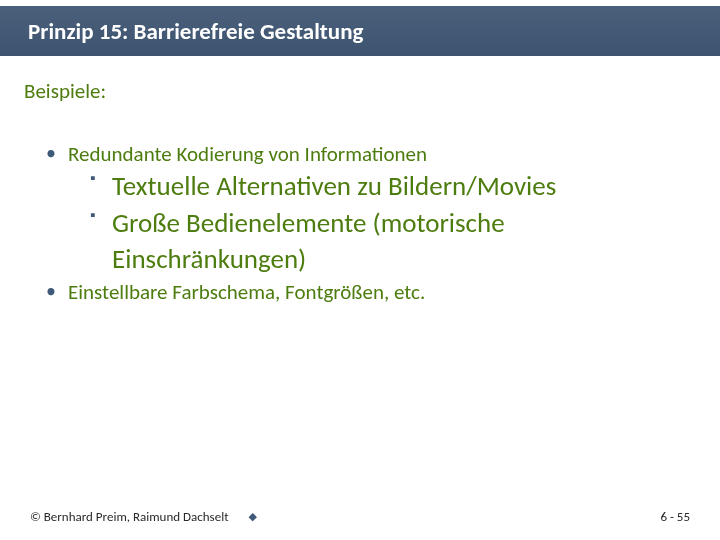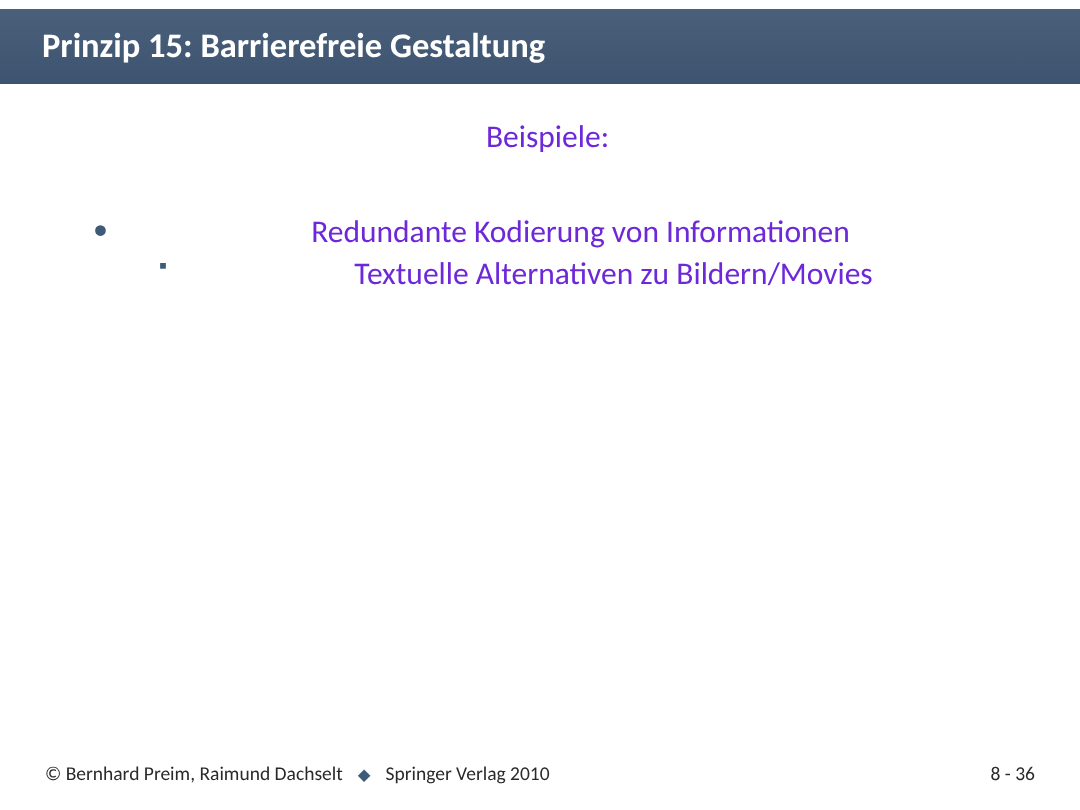--- a/index.html
+++ b/index.html
@@ -1,15 +1,15 @@
 <!DOCTYPE html>
 <html><head>
 <meta charset="utf-8">
 <style>
-  * { margin: 0; padding: 0; box-sizing: border-box; text-align: center; }
+  * { margin: 0; padding: 0; box-sizing: border-box; }
   body {
     width: 720px;
     height: 540px;
     font-family: Calibri, "Segoe UI", Arial, sans-serif;
     background: #ffffff;
     position: relative;
     overflow: hidden;
   }
   .title-bar {
     background: linear-gradient(to bottom, #4a5f7a 0%, #3d5470 100%);
@@ -18,22 +18,22 @@
     align-items: center;
     padding-left: 28px;
     border-top: 6px solid #ffffff;
   }
   .title-bar h1 {
     color: #ffffff;
     font-size: 23px;
     font-weight: bold;
   }
   .content {
-    padding: 22px 30px 0 40px;
-    color: #6d28d9;
+    padding: 22px 30px 0 24px;
+    color: #4d7c0f;
   }
   .intro {
     font-size: 21px;
     margin-bottom: 4px;
   }
   .bullet-list {
     list-style: none;
     padding-left: 22px;
     margin-top: 36px;
   }
@@ -49,21 +49,21 @@
     position: absolute;
     left: 0;
     top: 0;
     font-size: 20px;
   }
   .sub-list {
     list-style: none;
     padding-left: 22px;
   }
   .sub-list > li {
-    font-size: 21px;
+    font-size: 27px;
     line-height: 1.35;
     position: relative;
     padding-left: 22px;
   }
   .sub-list > li::before {
     content: "▪";
     color: #3f5a78;
     position: absolute;
     left: 0;
     top: 0;
@@ -76,46 +76,47 @@
     width: 100%;
     display: flex;
     justify-content: space-between;
     padding: 0 30px;
     font-size: 13px;
     color: #2a2a2a;
   }
   .footer-left {
     display: flex;
     align-items: center;
-    gap: 10px;
+    gap: 20px;
   }
   .diamond {
     color: #3f5a78;
     font-size: 11px;
   }
 </style>
 </head>
 <body>
 
 <div class="title-bar">
   <h1>Prinzip 15: Barrierefreie Gestaltung</h1>
 </div>
 
 <div class="content">
   <div class="intro">Beispiele:</div>
   <ul class="bullet-list">
     <li>
       <span>Redundante Kodierung von Informationen</span>
       <ul class="sub-list">
         <li>Textuelle Alternativen zu Bildern/Movies</li>
+        <li>Große Bedienelemente (motorische Einschränkungen)</li>
       </ul>
     </li>
+    <li>Einstellbare Farbschema, Fontgrößen, etc.</li>
   </ul>
 </div>
 
 <div class="footer">
   <div class="footer-left">
     <span>© Bernhard Preim, Raimund Dachselt</span>
     <span class="diamond">◆</span>
-    <span>Springer Verlag 2010</span>
   </div>
-  <div>8 - 36</div>
+  <div>6 - 55</div>
 </div>
 
 </body></html>

